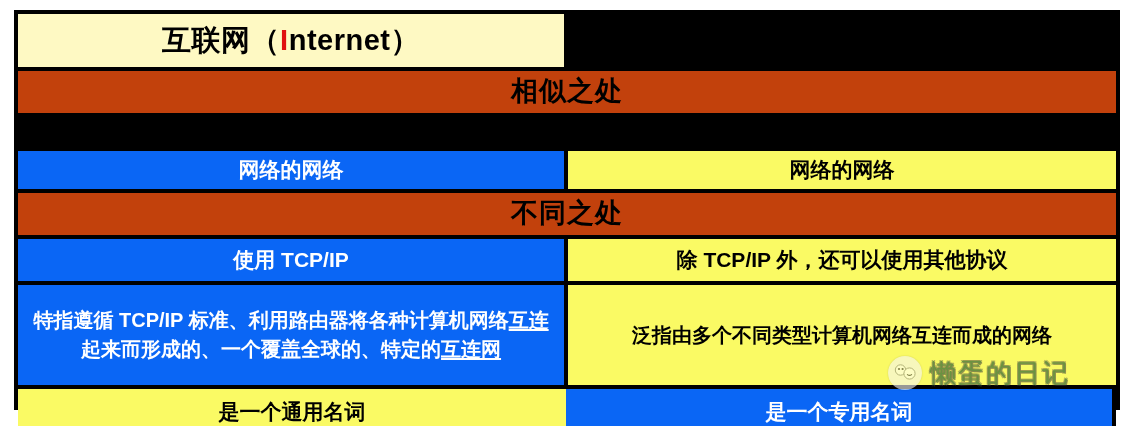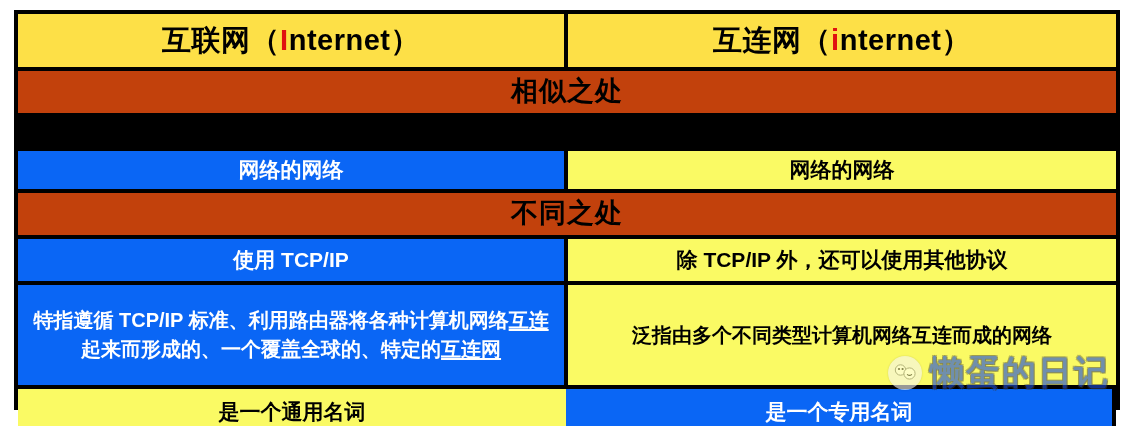--- a/index.html
+++ b/index.html
@@ -45,21 +45,21 @@
     text-align: center;
     padding: 2px 8px;
     overflow: hidden;
   }
 
   .cell-left  { width: 50.1%; border-right: 4px solid #000000; }
   .cell-right { width: 49.9%; }
   .cell-full  { width: 100%; }
 
   
-  .bg-cyan   { background: #fde047; text-align: right; }
+  .bg-cyan   { background: #fef9c3; text-align: right; }
   .bg-green  { background: #c2410c; }
   .bg-blue   { background: #0A66F5; }
   .bg-yellow { background: #FAFA64; }
 
   .txt-black { color: #000000; }
   .txt-white { color: #FFFFFF; }
   .txt-red   { color: #E01010; }
 
   
   .row-header  { height: 57px; }
@@ -115,46 +115,41 @@
     width: 34px;
     height: 34px;
     border-radius: 50%;
     background: #f4f4f0;
     position: relative;
     flex: 0 0 auto;
     box-shadow: 0 0 2px rgba(0,0,0,.25);
   }
   #watermark .wm-avatar svg { display: block; }
   #watermark .wm-text {
-    font-size: 34px;
-    font-weight: bold;
-    color: #1d4ed8;
+    font-size: 26px;
+    font-weight: normal;
+    color: #14532d;
     text-shadow:
       1px 1px 0 rgba(60,60,60,.85),
      -1px 1px 0 rgba(60,60,60,.55),
       1px -1px 0 rgba(60,60,60,.55),
      -1px -1px 0 rgba(60,60,60,.55);
     white-space: nowrap;
     letter-spacing: 2px;
   }
 </style>
 </head>
 <body>
 
 <div id="comparison-table">
 
   <div class="table-row row-header">
     <div class="cell cell-left bg-cyan">
       <span class="t-header txt-black">
         <span>互联网</span><span>（</span><span class="txt-red">I</span><span>nternet</span><span>）</span>
-      </span>
-    </div>
-    <div class="cell cell-right bg-cyan">
-      <span class="t-header txt-black">
-        <span>互连网</span><span>（</span><span class="txt-red">i</span><span>nternet</span><span>）</span>
       </span>
     </div>
   </div>
 
   <div class="table-row row-band">
     <div class="cell cell-full bg-green">
       <span class="t-band txt-black">相似之处</span>
     </div>
   </div>
 

